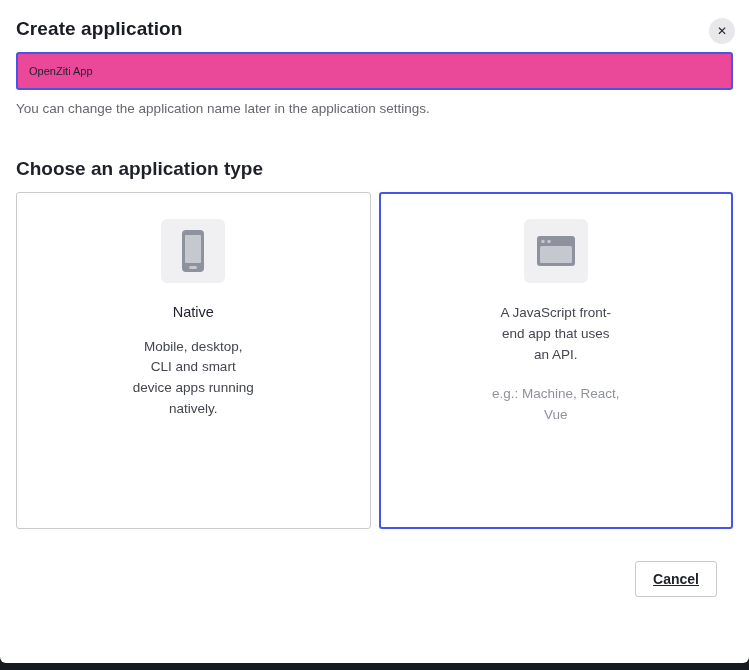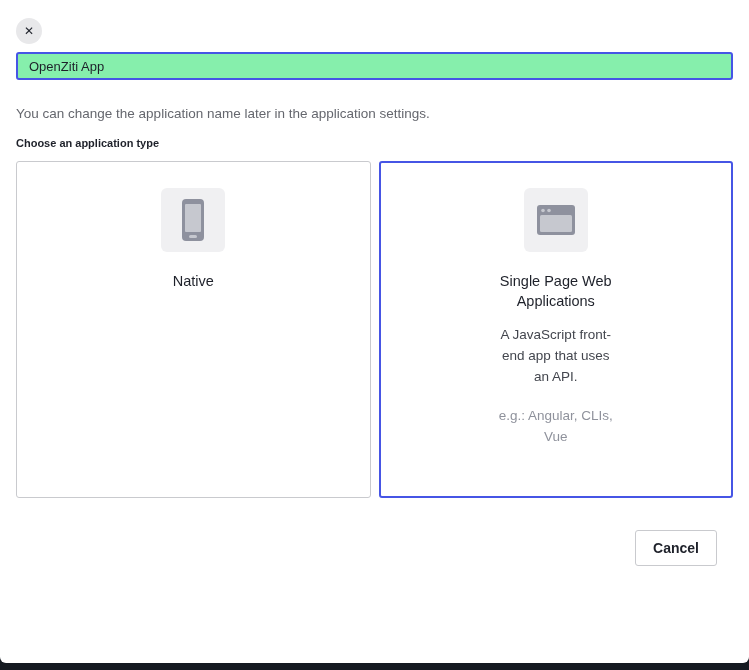--- a/index.html
+++ b/index.html
@@ -30,27 +30,27 @@
     display: flex; align-items: center; justify-content: center;
     font-size: 12px; color: #1e212a; line-height: 1; padding: 0;
     font-family: "Liberation Sans", sans-serif;
   }
   .form-area { padding: 0 16px; }
   .name-label {
     margin-top: 44px; font-size: 13.5px; font-weight: 700; color: #1e212a;
   }
   .required-mark { color: #65676e; font-weight: 400; margin-left: 2px; }
   .name-input {
-    display: block; width: 100%; margin-top: 8px; height: 28px;
+    display: block; width: 100%; margin-top: 8px; height: 38px;
     border: 2px solid var(--accent); border-radius: 3px;
-    padding: 0 11px; font-size: 13px; color: #1e212a;
-    font-family: "Liberation Sans", sans-serif; outline: none; background: #86efac;
+    padding: 0 11px; font-size: 11px; color: #1e212a;
+    font-family: "Liberation Sans", sans-serif; outline: none; background: #ec4899;
   }
-  .help-text { margin-top: 26px; font-size: 13.5px; color: #65676e; }
-  .type-label { margin-top: 16px; font-size: 11px; font-weight: 700; color: #1e212a; }
+  .help-text { margin-top: 11px; font-size: 13.5px; color: #65676e; }
+  .type-label { margin-top: 42px; font-size: 19px; font-weight: 700; color: #1e212a; }
   .cards { display: flex; gap: 8px; margin-top: 12px; }
   .card {
     flex: 1 1 0; height: 337px; background: #fff;
     border: 1px solid #c9cace; border-radius: 3px;
     text-align: center; padding: 0 10px; cursor: pointer;
   }
   .card.selected { border: 2px solid var(--accent); padding: 0 9px; }
   .icon-tile {
     width: 64px; height: 64px; background: #f0f0f2; border-radius: 6px;
     margin: 26px auto 20px auto;
@@ -71,30 +71,31 @@
   }
   .modal-footer {
     display: flex; justify-content: flex-end; gap: 12px;
     padding: 32px 16px 0 16px;
   }
   .btn {
     font-family: "Liberation Sans", sans-serif;
     font-size: 14px; font-weight: 600; border-radius: 3px;
     padding: 9px 17px; cursor: pointer; line-height: 1.15;
   }
-  .btn-cancel { background: #fff; border: 1px solid #c9cace; color: #1e212a; }
+  .btn-cancel { background: #fff; border: 1px solid #c9cace; color: #1e212a; text-decoration: underline; }
   .btn-create { background: var(--accent); border: 1px solid var(--accent); color: #fff; }
   .page-edge { width: 749px; height: 7px; }
 </style>
 </head>
 <body>
 
 <div class="modal">
 
   <div class="modal-header">
+    <div class="modal-title">Create application</div>
     <button class="close-btn">
       <span>✕</span>
     </button>
   </div>
 
   <div class="form-area">
 
 
     <input class="name-input" type="text" autofocus="" value="OpenZiti App" style="">
 
@@ -106,34 +107,34 @@
 
       <div class="card">
         <div class="icon-tile">
           <svg width="64" height="64" viewBox="0 0 64 64" aria-hidden="true">
             <rect x="21" y="11" width="22" height="42" rx="4" fill="#8e919e"></rect>
             <rect x="24" y="16" width="16" height="28" rx="1" fill="#c6c8cf"></rect>
             <rect x="28" y="47" width="8" height="3" rx="1.5" fill="#c6c8cf"></rect>
           </svg>
         </div>
         <div class="card-title">Native</div>
+        <div class="card-desc">Mobile, desktop, CLI and smart device apps running natively.</div>
       </div>
 
       <div class="card selected">
         <div class="icon-tile">
           <svg width="64" height="64" viewBox="0 0 64 64" aria-hidden="true">
             <rect x="13" y="17" width="38" height="30" rx="3" fill="#8e919e"></rect>
             <circle cx="19" cy="22.5" r="1.8" fill="#c6c8cf"></circle>
             <circle cx="25" cy="22.5" r="1.8" fill="#c6c8cf"></circle>
             <rect x="16" y="27" width="32" height="17" rx="1.5" fill="#c6c8cf"></rect>
           </svg>
         </div>
-        <div class="card-title">Single Page Web Applications</div>
         <div class="card-desc">A JavaScript front-end app that uses an API.</div>
-        <div class="card-example">e.g.: Angular, CLIs, Vue</div>
+        <div class="card-example">e.g.: Machine, React, Vue</div>
       </div>
 
 
 
     </div>
 
     <div class="modal-footer">
       <button class="btn btn-cancel">Cancel</button>
     </div>
 

